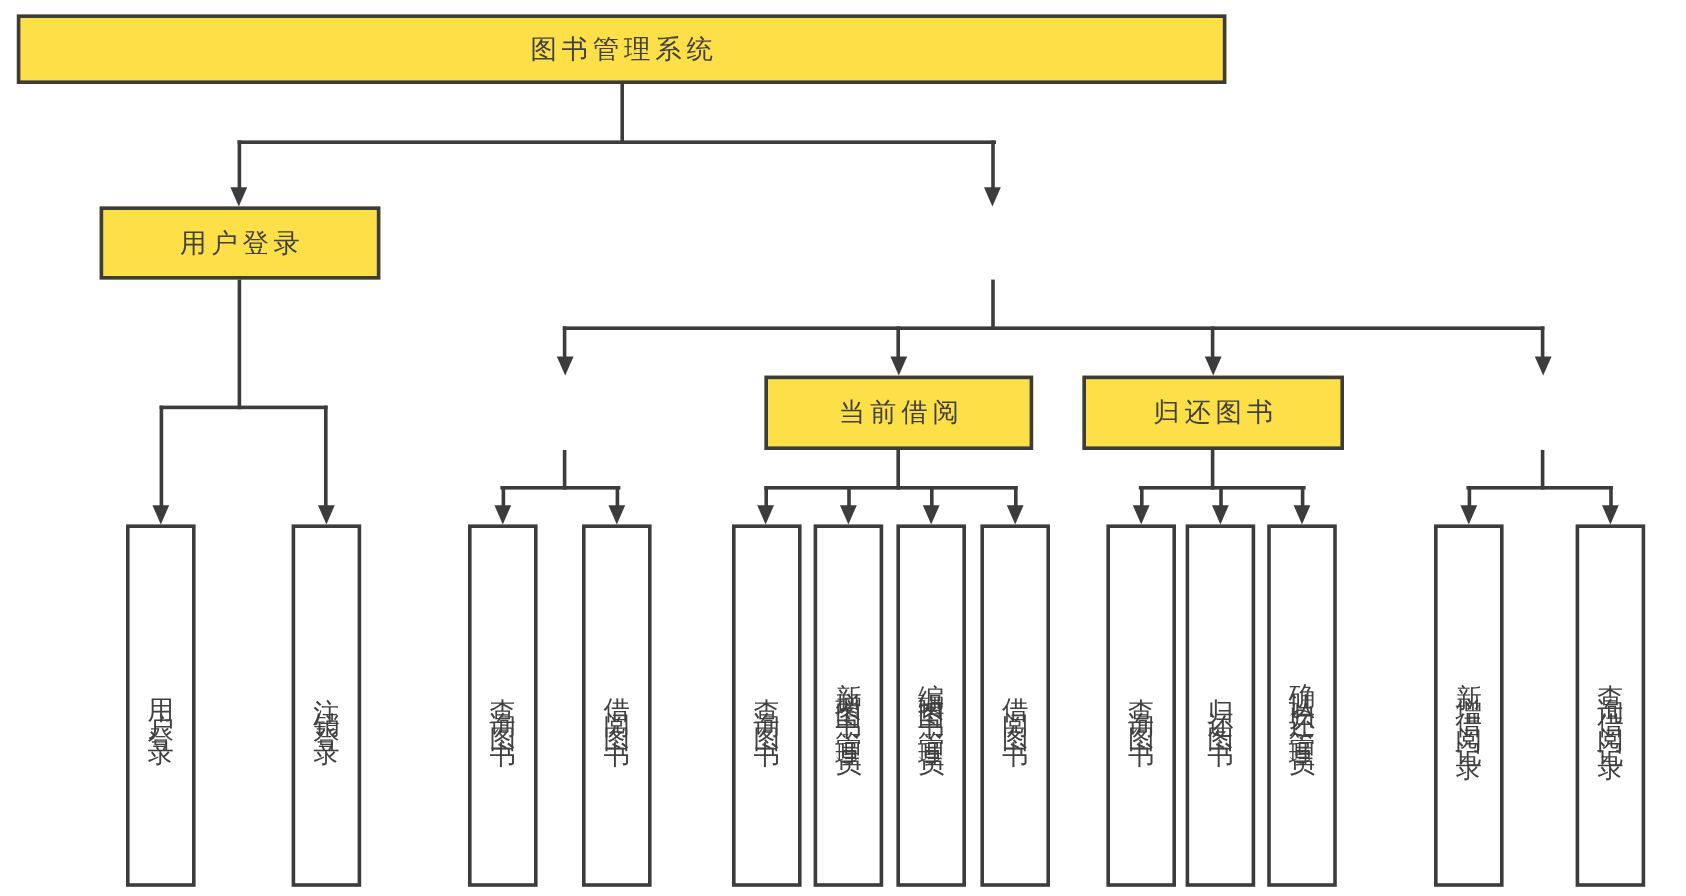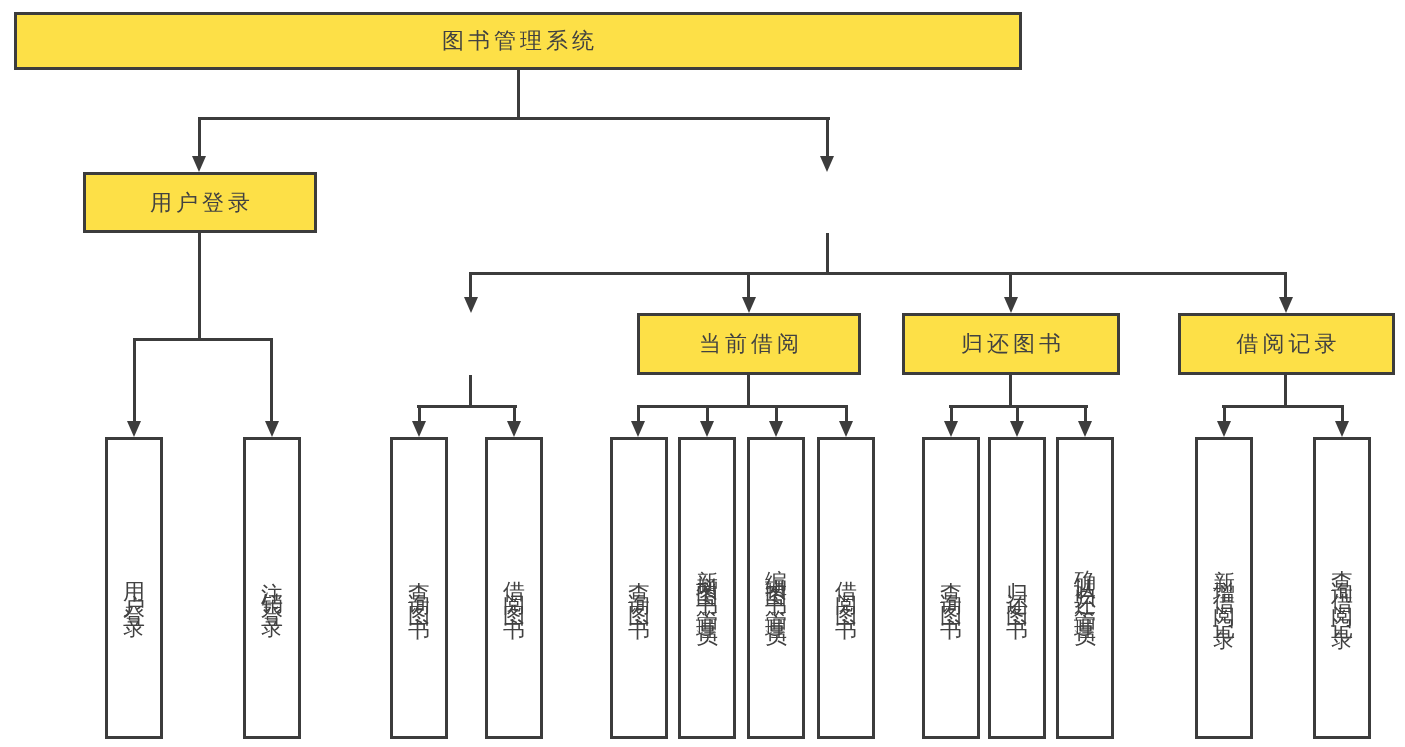--- a/index.html
+++ b/index.html
@@ -53,23 +53,20 @@
 
 
   <div class="node" style="left:637px;top:313px;width:224px;height:62px">
     <span>当前借阅</span>
   </div>
 
   <div class="node" style="left:902px;top:313px;width:218px;height:62px">
     <span>归还图书</span>
   </div>
 
-  <div class="node" style="left:1178px;top:313px;width:217px;height:62px">
-    <span>借阅记录</span>
-  </div>
 
   <div class="leaf" style="left:105px">
     <span>用户登录</span>
   </div>
   <div class="leaf" style="left:243px">
     <span>注销登录</span>
   </div>
 
   <div class="leaf" style="left:390px">
     <span>查询图书</span>

